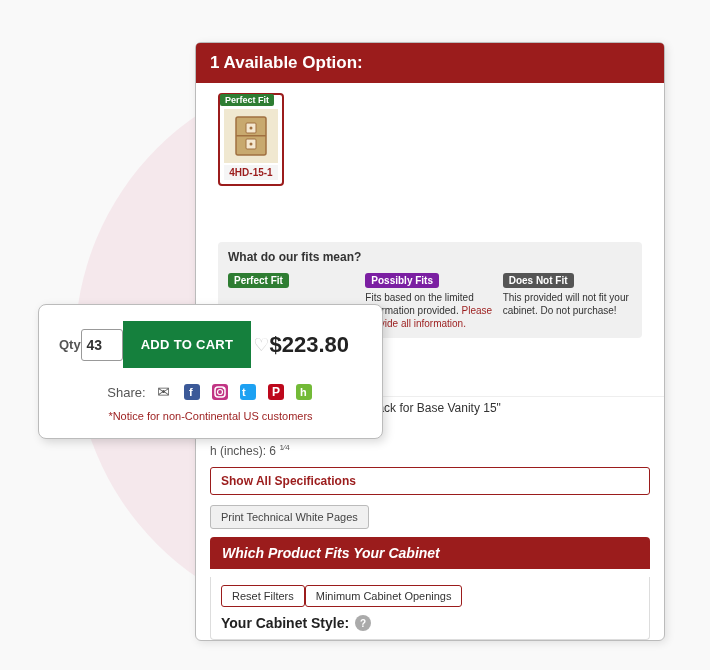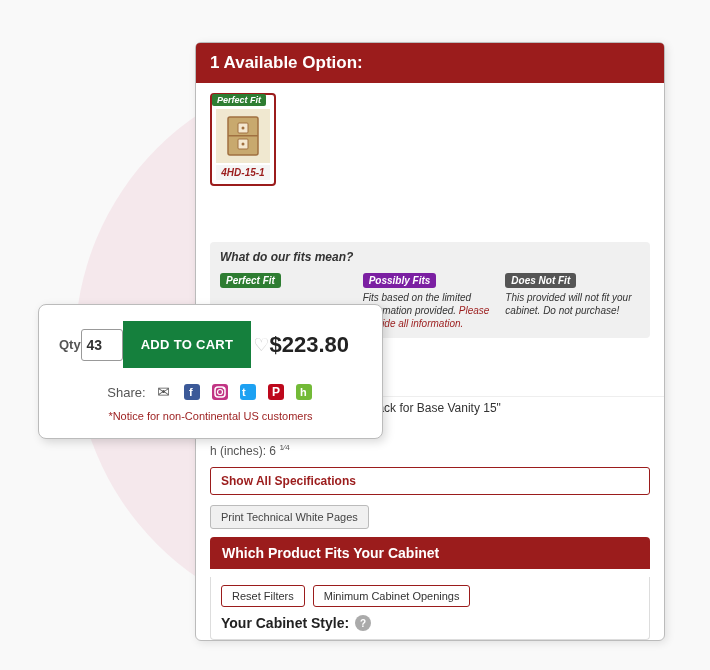--- a/index.html
+++ b/index.html
@@ -41,22 +41,21 @@
     .panel-header {
       background: #9b1c1c;
       color: #fff;
       font-size: 17px;
       font-weight: bold;
       padding: 10px 14px;
       border-radius: 4px 4px 0 0;
     }
 
     .panel-body {
-      padding: 10px 14px;
-      font-style: italic;
+      padding: 10px 22px;
     }
 
     
     .product-thumb {
       display: inline-block;
       border: 2px solid #9b1c1c;
       border-radius: 4px;
       padding: 4px;
       margin-bottom: 8px;
       position: relative;
@@ -201,33 +200,34 @@
 
     
     .which-product-section {
       margin: 0 14px 8px 14px;
       background: #9b1c1c;
       color: #fff;
       font-size: 14px;
       font-weight: bold;
       padding: 8px 12px;
       border-radius: 4px 4px 0 0;
+      font-style: italic;
     }
 
     .which-product-body {
       margin: 0 14px;
       border: 1px solid #ddd;
       border-top: none;
       padding: 8px 10px;
       border-radius: 0 0 4px 4px;
     }
 
     .filter-buttons {
       display: flex;
-      gap: 8px;
+      gap: 0;
       margin-bottom: 8px;
     }
 
     .filter-btn {
       border: 1px solid #9b1c1c;
       background: #fff;
       color: #333;
       font-size: 11px;
       padding: 4px 10px;
       border-radius: 3px;

